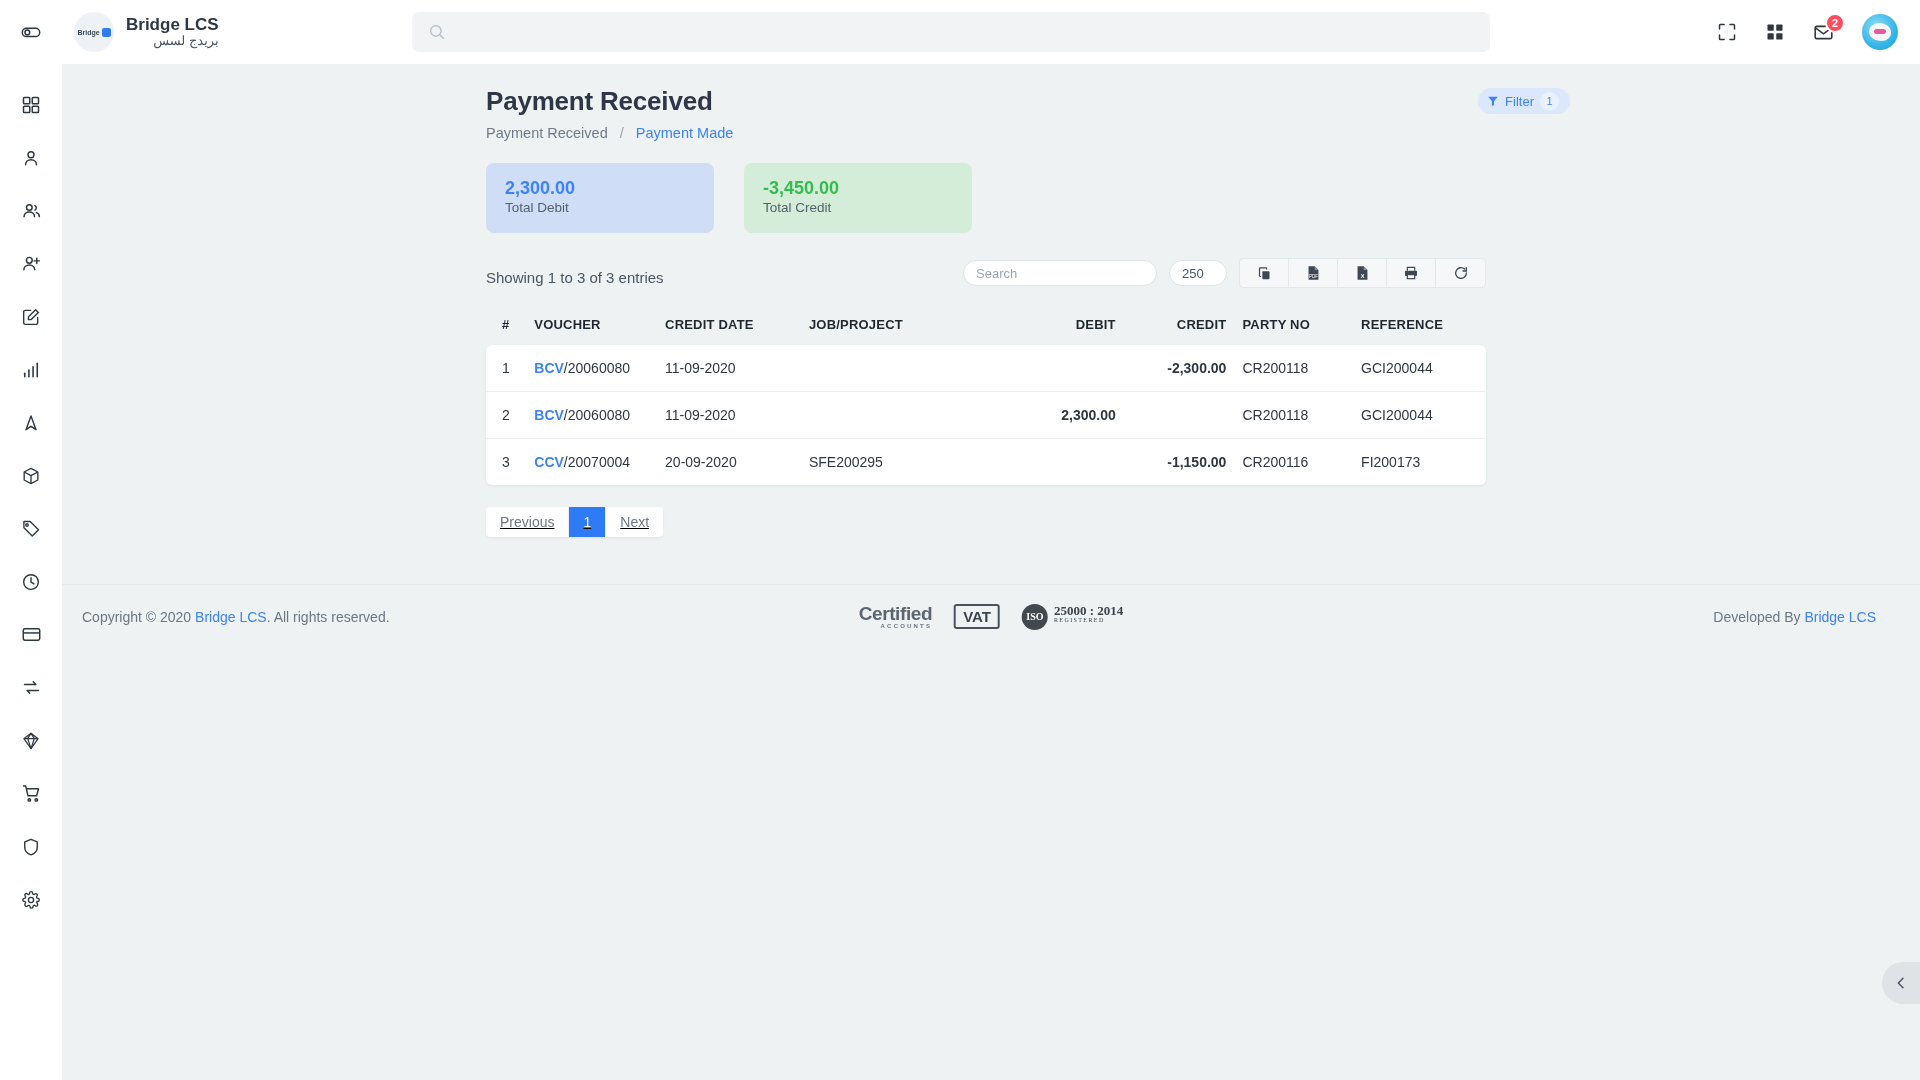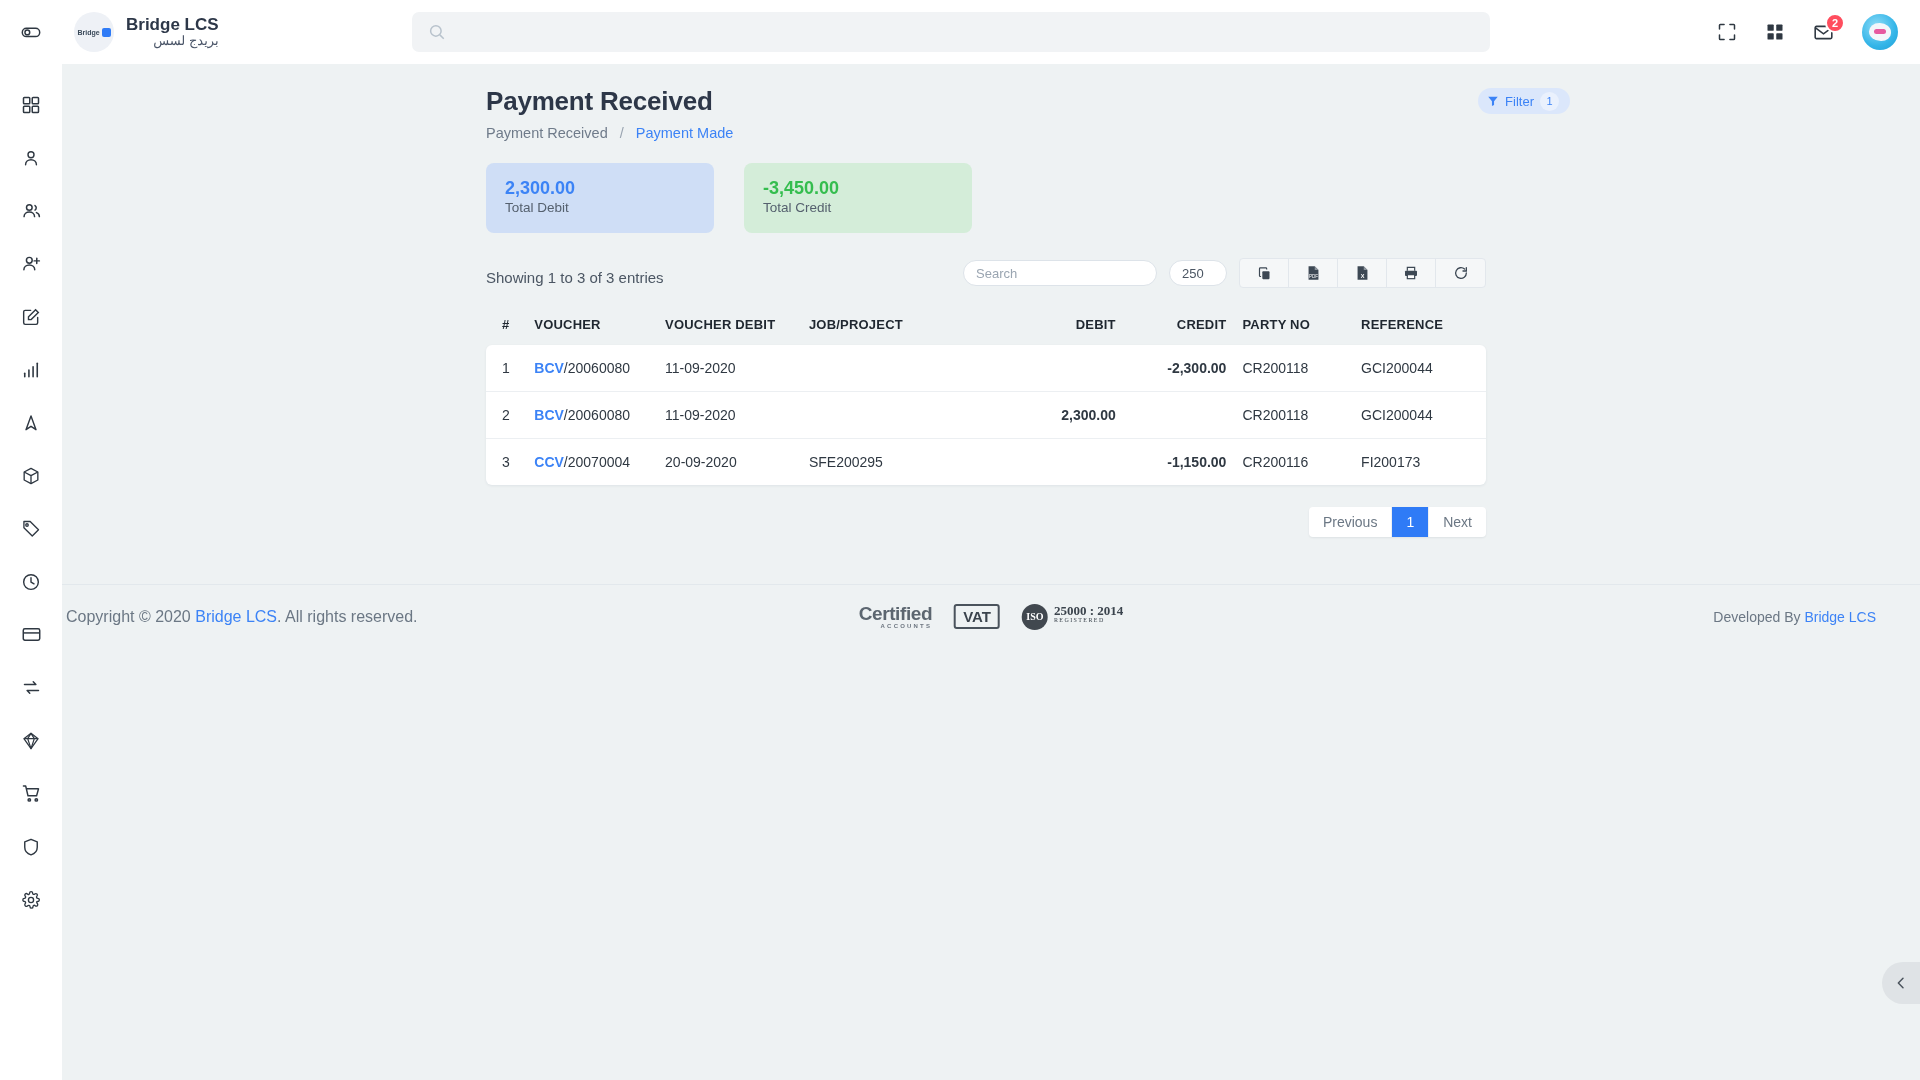--- a/index.html
+++ b/index.html
@@ -195,42 +195,42 @@
   .col-vdate { width: 143px; }
   .col-job { width: 180px; }
   .col-debit { width: 125px; text-align: right; }
   .col-credit { width: 110px; text-align: right; }
   .col-party { width: 118px; padding-left: 16px !important; }
   .col-ref { width: 140px; padding-left: 16px !important; }
 
   
   .pagination {
     margin: 22px 16px 0 424px; width: 1000px;
-    display: flex; justify-content: flex-end;
+    display: flex; justify-content: flex-start; text-decoration: underline;
   }
   .pager {
     display: flex; background: #fff; border-radius: 4px; overflow: hidden;
     box-shadow: 0 1px 2px rgba(20,40,70,0.08);
   }
   .pg {
     height: 30px; padding: 0 14px;
     display: flex; align-items: center; justify-content: center;
     font-size: 14px; color: #6b7784; cursor: pointer;
     border-right: 1px solid #edf0f3;
   }
   .pg:last-child { border-right: none; }
   .pg.active { background: #2f7bf6; color: #fff; min-width: 34px; }
 
   
   .footer {
     position: absolute; top: 520px; left: 0; width: 1858px; height: 64px;
     border-top: 1px solid #e2e8ec;
     display: flex; align-items: center;
   }
-  .footer-left { position: absolute; left: 4px; font-size: 16px; color: #6b7784; }
+  .footer-left { position: absolute; left: 20px; font-size: 14px; color: #6b7784; }
   .footer-left a, .footer-right a { color: #3c83f6; text-decoration: none; cursor: pointer; }
   .footer-right { position: absolute; right: 44px; font-size: 14px; color: #6b7784; }
   .footer-center {
     position: absolute; left: 50%; transform: translateX(-50%);
     display: flex; align-items: center; gap: 22px;
   }
   .cert {
     font-size: 19px; color: #5c6670; letter-spacing: -0.4px;
     font-family: "Liberation Sans", sans-serif; line-height: 1; font-weight: bold;
   }
@@ -499,21 +499,21 @@
       </div>
     </div>
   </div>
 
   <div class="tbl-wrap">
     <table>
       <thead>
         <tr>
           <th class="col-idx">#</th>
           <th class="col-voucher">VOUCHER</th>
-          <th class="col-vdate">VOUCHER DEBIT</th>
+          <th class="col-vdate">CREDIT DATE</th>
           <th class="col-job">JOB/PROJECT</th>
           <th class="col-debit">DEBIT</th>
           <th class="col-credit">CREDIT</th>
           <th class="col-party">PARTY NO</th>
           <th class="col-ref">REFERENCE</th>
         </tr>
       </thead>
     </table>
     <div class="tbody-card">
       <table>

